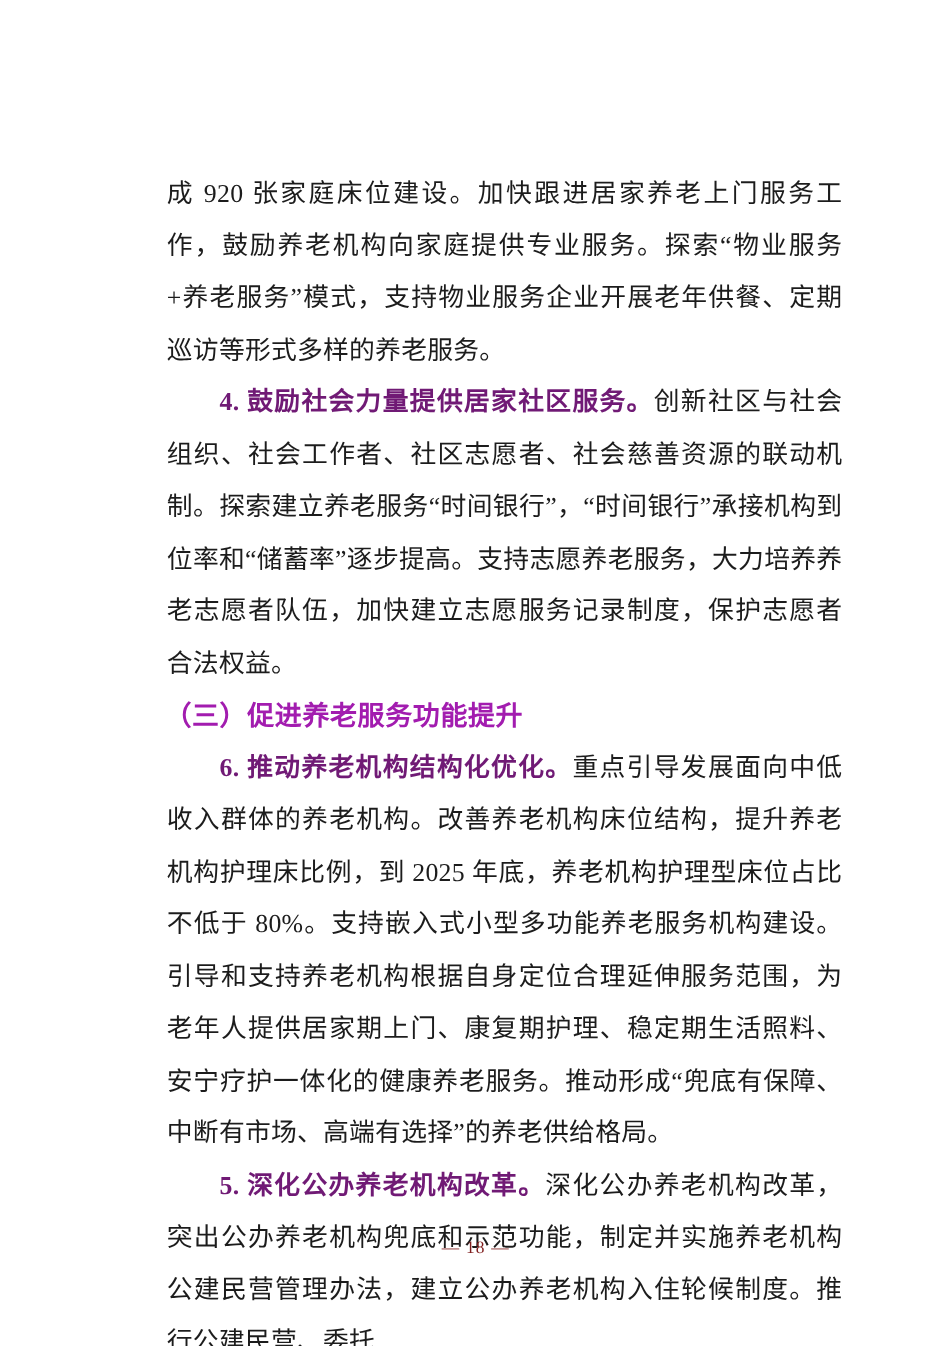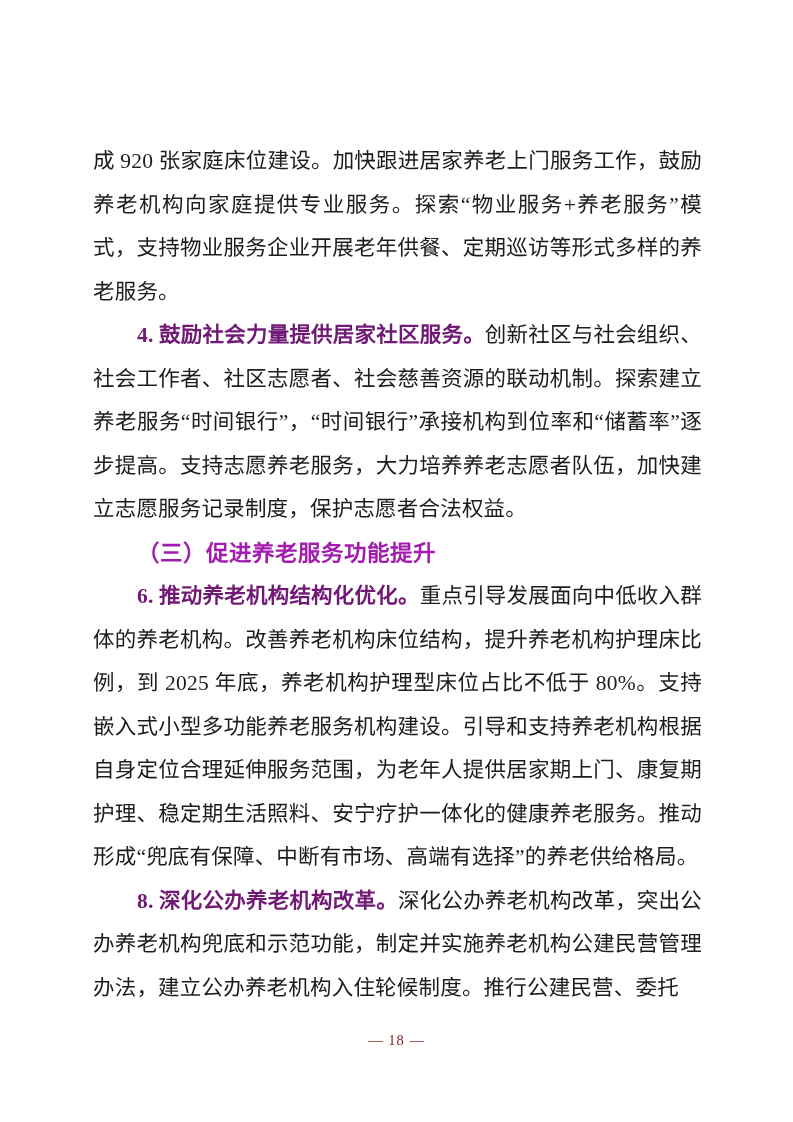--- a/index.html
+++ b/index.html
@@ -24,20 +24,21 @@
     color: #1a1a1a;
   }
   .para {
     font-size: 21.5px;
     line-height: 43.5px;
     text-align: justify;
     text-justify: inter-ideograph;
     text-align-last: left;
     letter-spacing: 0.2px;
     color: #1c1c1c;
+    margin-left: 46px;
   }
   .para.indent { text-indent: 44px; }
   .para .lead {
     font-weight: 700;
     color: #701a75;
   }
   .section-heading {
     font-family: "Liberation Sans", "DejaVu Sans", sans-serif;
     font-weight: 700;
     font-size: 22.5px;
@@ -67,20 +68,20 @@
 
   <main class="doc-body" id="doc-body">
   <p class="para"><span>成 920 张家庭床位建设。加快跟进居家养老上门服务工作，鼓励养老机构向家庭提供专业服务。探索“物业服务+养老服务”模式，支持物业服务企业开展老年供餐、定期巡访等形式多样的养老服务。</span></p>
 
   <p class="para indent"><b class="lead">4. 鼓励社会力量提供居家社区服务。</b><span>创新社区与社会组织、社会工作者、社区志愿者、社会慈善资源的联动机制。探索建立养老服务“时间银行”，“时间银行”承接机构到位率和“储蓄率”逐步提高。支持志愿养老服务，大力培养养老志愿者队伍，加快建立志愿服务记录制度，保护志愿者合法权益。</span></p>
 
   <h3 class="section-heading">（三）促进养老服务功能提升</h3>
 
   <p class="para indent"><b class="lead">6. 推动养老机构结构化优化。</b><span>重点引导发展面向中低收入群体的养老机构。改善养老机构床位结构，提升养老机构护理床比例，到 2025 年底，养老机构护理型床位占比不低于 80%。支持嵌入式小型多功能养老服务机构建设。引导和支持养老机构根据自身定位合理延伸服务范围，为老年人提供居家期上门、康复期护理、稳定期生活照料、安宁疗护一体化的健康养老服务。推动形成“兜底有保障、中断有市场、高端有选择”的养老供给格局。</span></p>
 
-  <p class="para indent"><b class="lead">8. 深化公办养老机构改革。</b><span>深化公办养老机构改革，突出公办养老机构兜底和示范功能，制定并实施养老机构公建民营管理办法，建立公办养老机构入住轮候制度。推行公建民营、委托</span></p>
+  <p class="para indent"><b class="lead">5. 深化公办养老机构改革。</b><span>深化公办养老机构改革，突出公办养老机构兜底和示范功能，制定并实施养老机构公建民营管理办法，建立公办养老机构入住轮候制度。推行公建民营、委托</span></p>
 </main>
 
   <div class="footer">
     <span class="page-number">— 18 —</span>
   </div>
 
 </div>
 
 </body></html>

